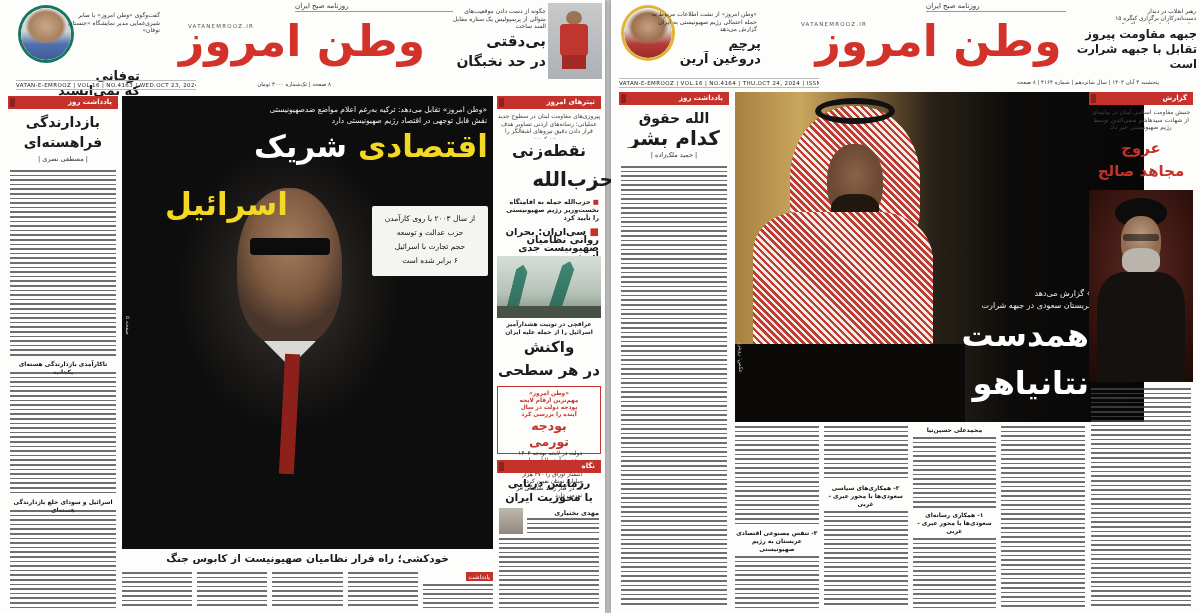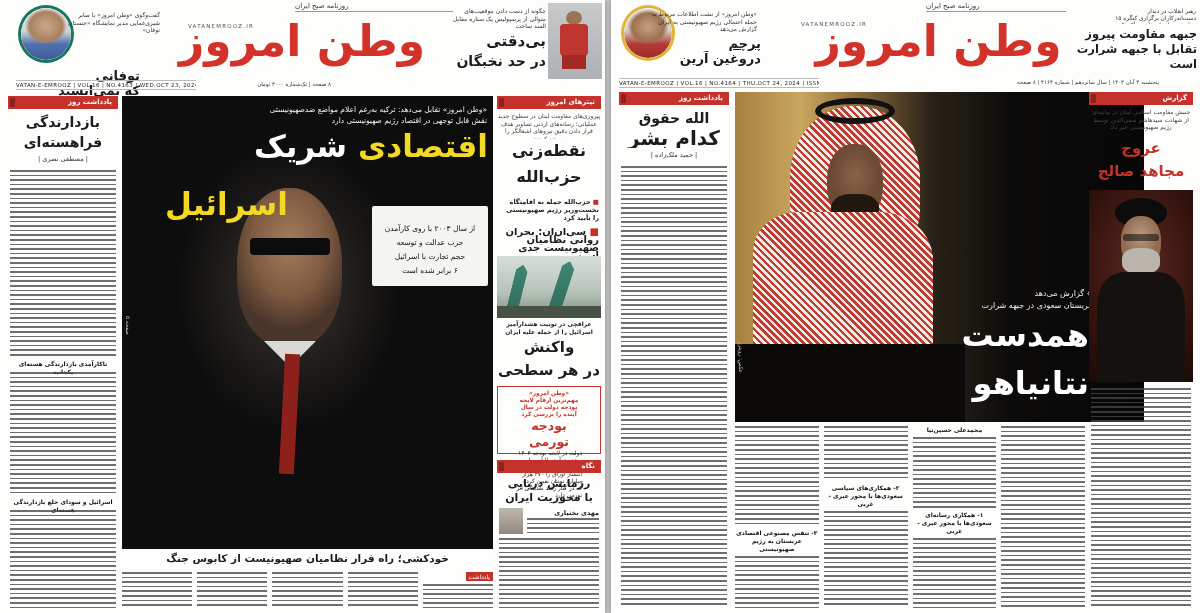--- a/index.html
+++ b/index.html
@@ -105,21 +105,21 @@
       <div class="abs" style="left:160px;top:258px;width:15px;height:120px;background:#8e201c;transform:rotate(3deg);"></div>
       <div class="abs kicker-w rt" style="right:6px;top:8px;width:330px;font-size:7.5px;line-height:11px;">
         <div>«وطن امروز» تقابل می‌دهد: ترکیه به‌رغم اعلام مواضع ضدصهیونیستی</div>
         <div>نقش قابل توجهی در اقتصاد رژیم صهیونیستی دارد</div>
       </div>
       <div class="abs ct" style="left:22px;top:90px;width:165px;font-size:31px;font-weight:900;color:#f3d824;">اسرائیل</div>
       <div class="abs rt" style="left:168px;top:32px;width:198px;font-size:31px;font-weight:900;white-space:nowrap;">
         <span style="color:#f3d824;">اقتصادی</span>
         <span style="color:#ffffff;">شریک</span>
       </div>
-      <div class="abs" style="left:250px;top:110px;width:116px;height:64px;background:#f4f4f1;border-radius:2px;padding-top:16px;">
+      <div class="abs" style="left:250px;top:110px;width:116px;height:64px;background:#f4f4f1;border-radius:2px;padding-top:6px;">
         <div class="txt ct" style="font-size:7.5px;line-height:14px;color:#111;">از سال ۲۰۰۳ با روی کارآمدن</div>
         <div class="txt ct" style="font-size:7.5px;line-height:14px;color:#111;">حزب عدالت و توسعه</div>
         <div class="txt ct" style="font-size:7.5px;line-height:14px;color:#111;">حجم تجارت با اسرائیل</div>
         <div class="txt ct" style="font-size:7.5px;line-height:14px;color:#111;">۶ برابر شده است</div>
       </div>
       <div class="abs vertical" style="left:3px;top:220px;">صفحه ۵</div>
     </div>
 
     <div class="abs" style="left:122px;top:552px;width:371px;height:58px;">
       <div class="txt ct bold" style="font-size:10.5px;">خودکشی؛ راه فرار نظامیان صهیونیست از کابوس جنگ</div>
@@ -139,21 +139,21 @@
           </div>
         <div>
             <div class="sim fill"></div>
           </div>
       </div>
     </div>
 
     <div class="abs sec-banner" style="left:497px;top:96px;width:104px;">تیترهای امروز</div>
     <div class="abs txt ct" style="left:497px;top:112px;width:104px;font-size:6px;line-height:7.5px;color:#444;height:27px;">پیروزی‌های مقاومت لبنان در سطوح جدید عملیاتی؛ رسانه‌های اردنی تصاویر هدف قرار دادن دقیق نیروهای اشغالگر را مستند کردند</div>
     <div class="abs txt ct bold" style="left:497px;top:141px;width:104px;font-size:16px;">نقطه‌زنی</div>
-    <div class="abs txt ct bold" style="left:497px;top:167px;width:104px;font-size:16px;">حزب‌الله</div>
+    <div class="abs txt ct bold" style="left:521px;top:167px;width:104px;font-size:20px;">حزب‌الله</div>
     <div class="abs txt rt bold" style="left:499px;top:198px;width:100px;font-size:6.5px;line-height:8px;">
       <span style="color:#c5322b;">■ </span><span>حزب‌الله حمله به اقامتگاه نخست‌وزیر رژیم صهیونیستی را تأیید کرد</span>
     </div>
     <div class="abs txt rt bold" style="left:499px;top:228px;width:100px;font-size:10px;line-height:8px;">
       <span style="color:#c5322b;">■ </span><span>سی‌ان‌ان: بحران روانی نظامیان صهیونیست جدی است</span>
     </div>
     <div class="abs photo photo-missiles" style="left:497px;top:256px;width:104px;height:62px;">
       <div class="abs" style="left:14px;top:8px;width:12px;height:52px;background:linear-gradient(180deg,#3f8774 0%,#2f6a5a 100%);transform:rotate(14deg);clip-path:polygon(50% 0,100% 12%,100% 100%,0 100%,0 12%);"></div>
       <div class="abs" style="left:58px;top:4px;width:13px;height:56px;background:linear-gradient(180deg,#3f8774 0%,#2f6a5a 100%);transform:rotate(18deg);clip-path:polygon(50% 0,100% 12%,100% 100%,0 100%,0 12%);"></div>
       <div class="abs" style="left:0;bottom:0;width:104px;height:12px;background:#475247;"></div>

